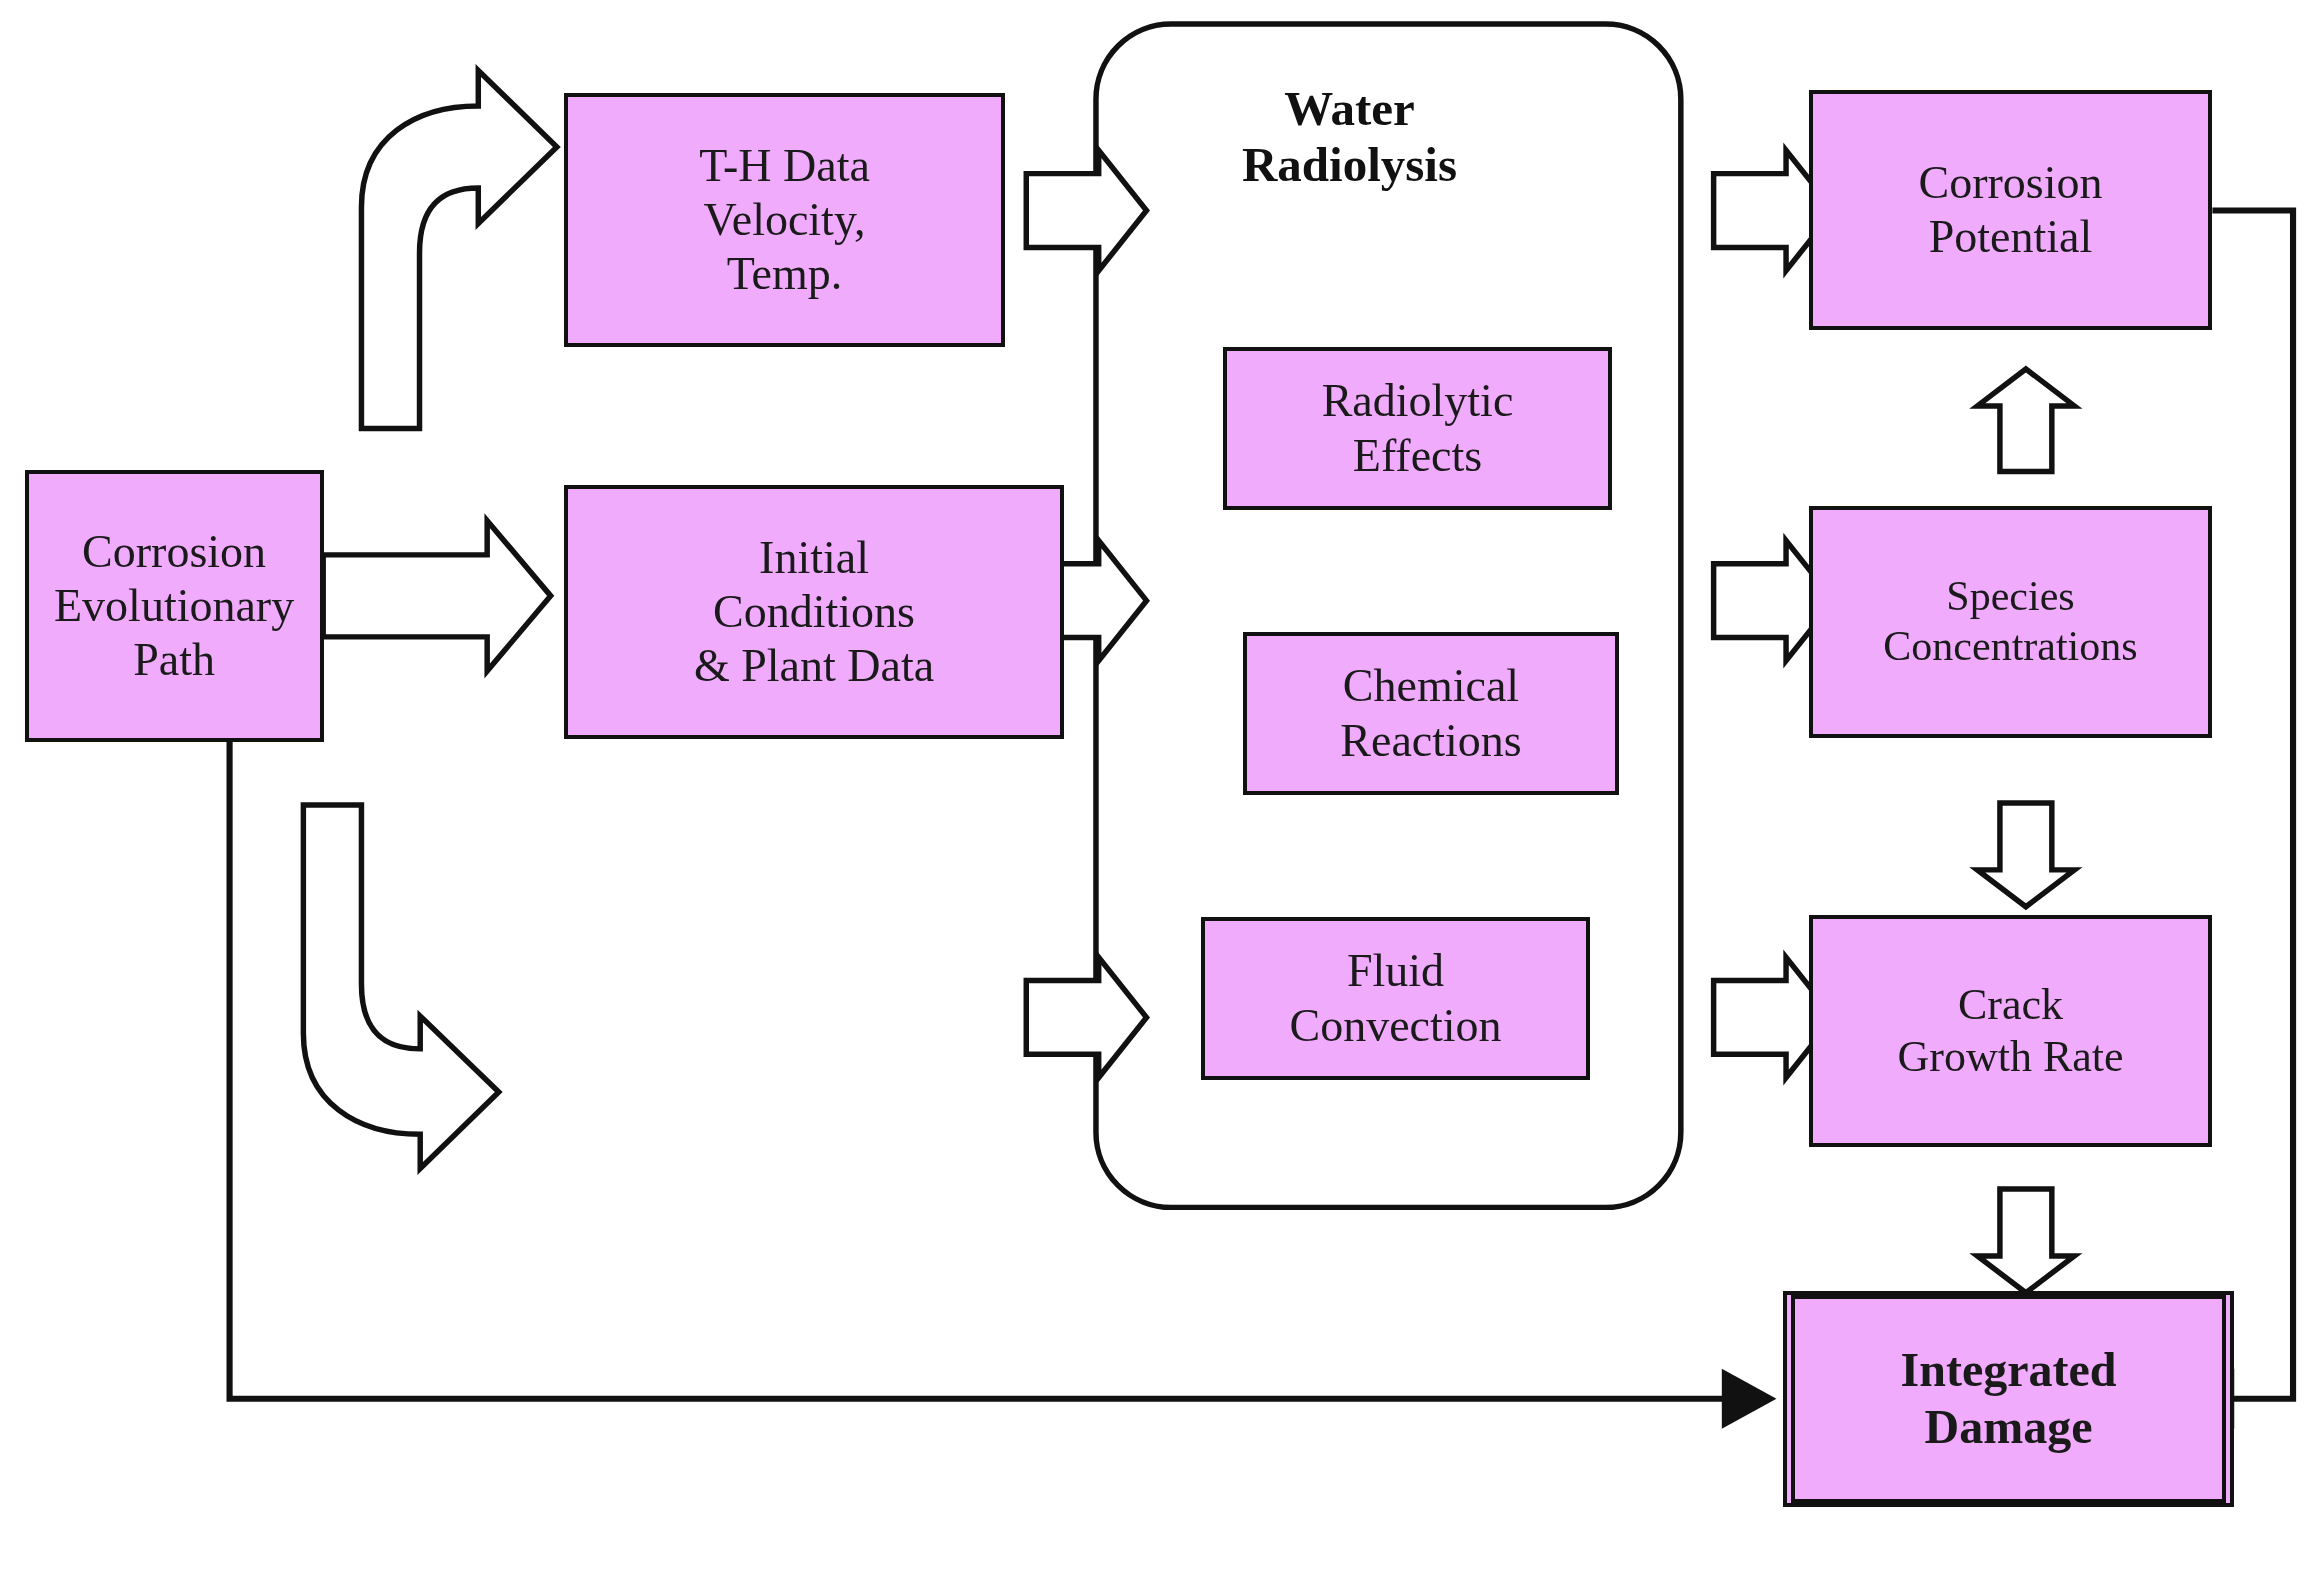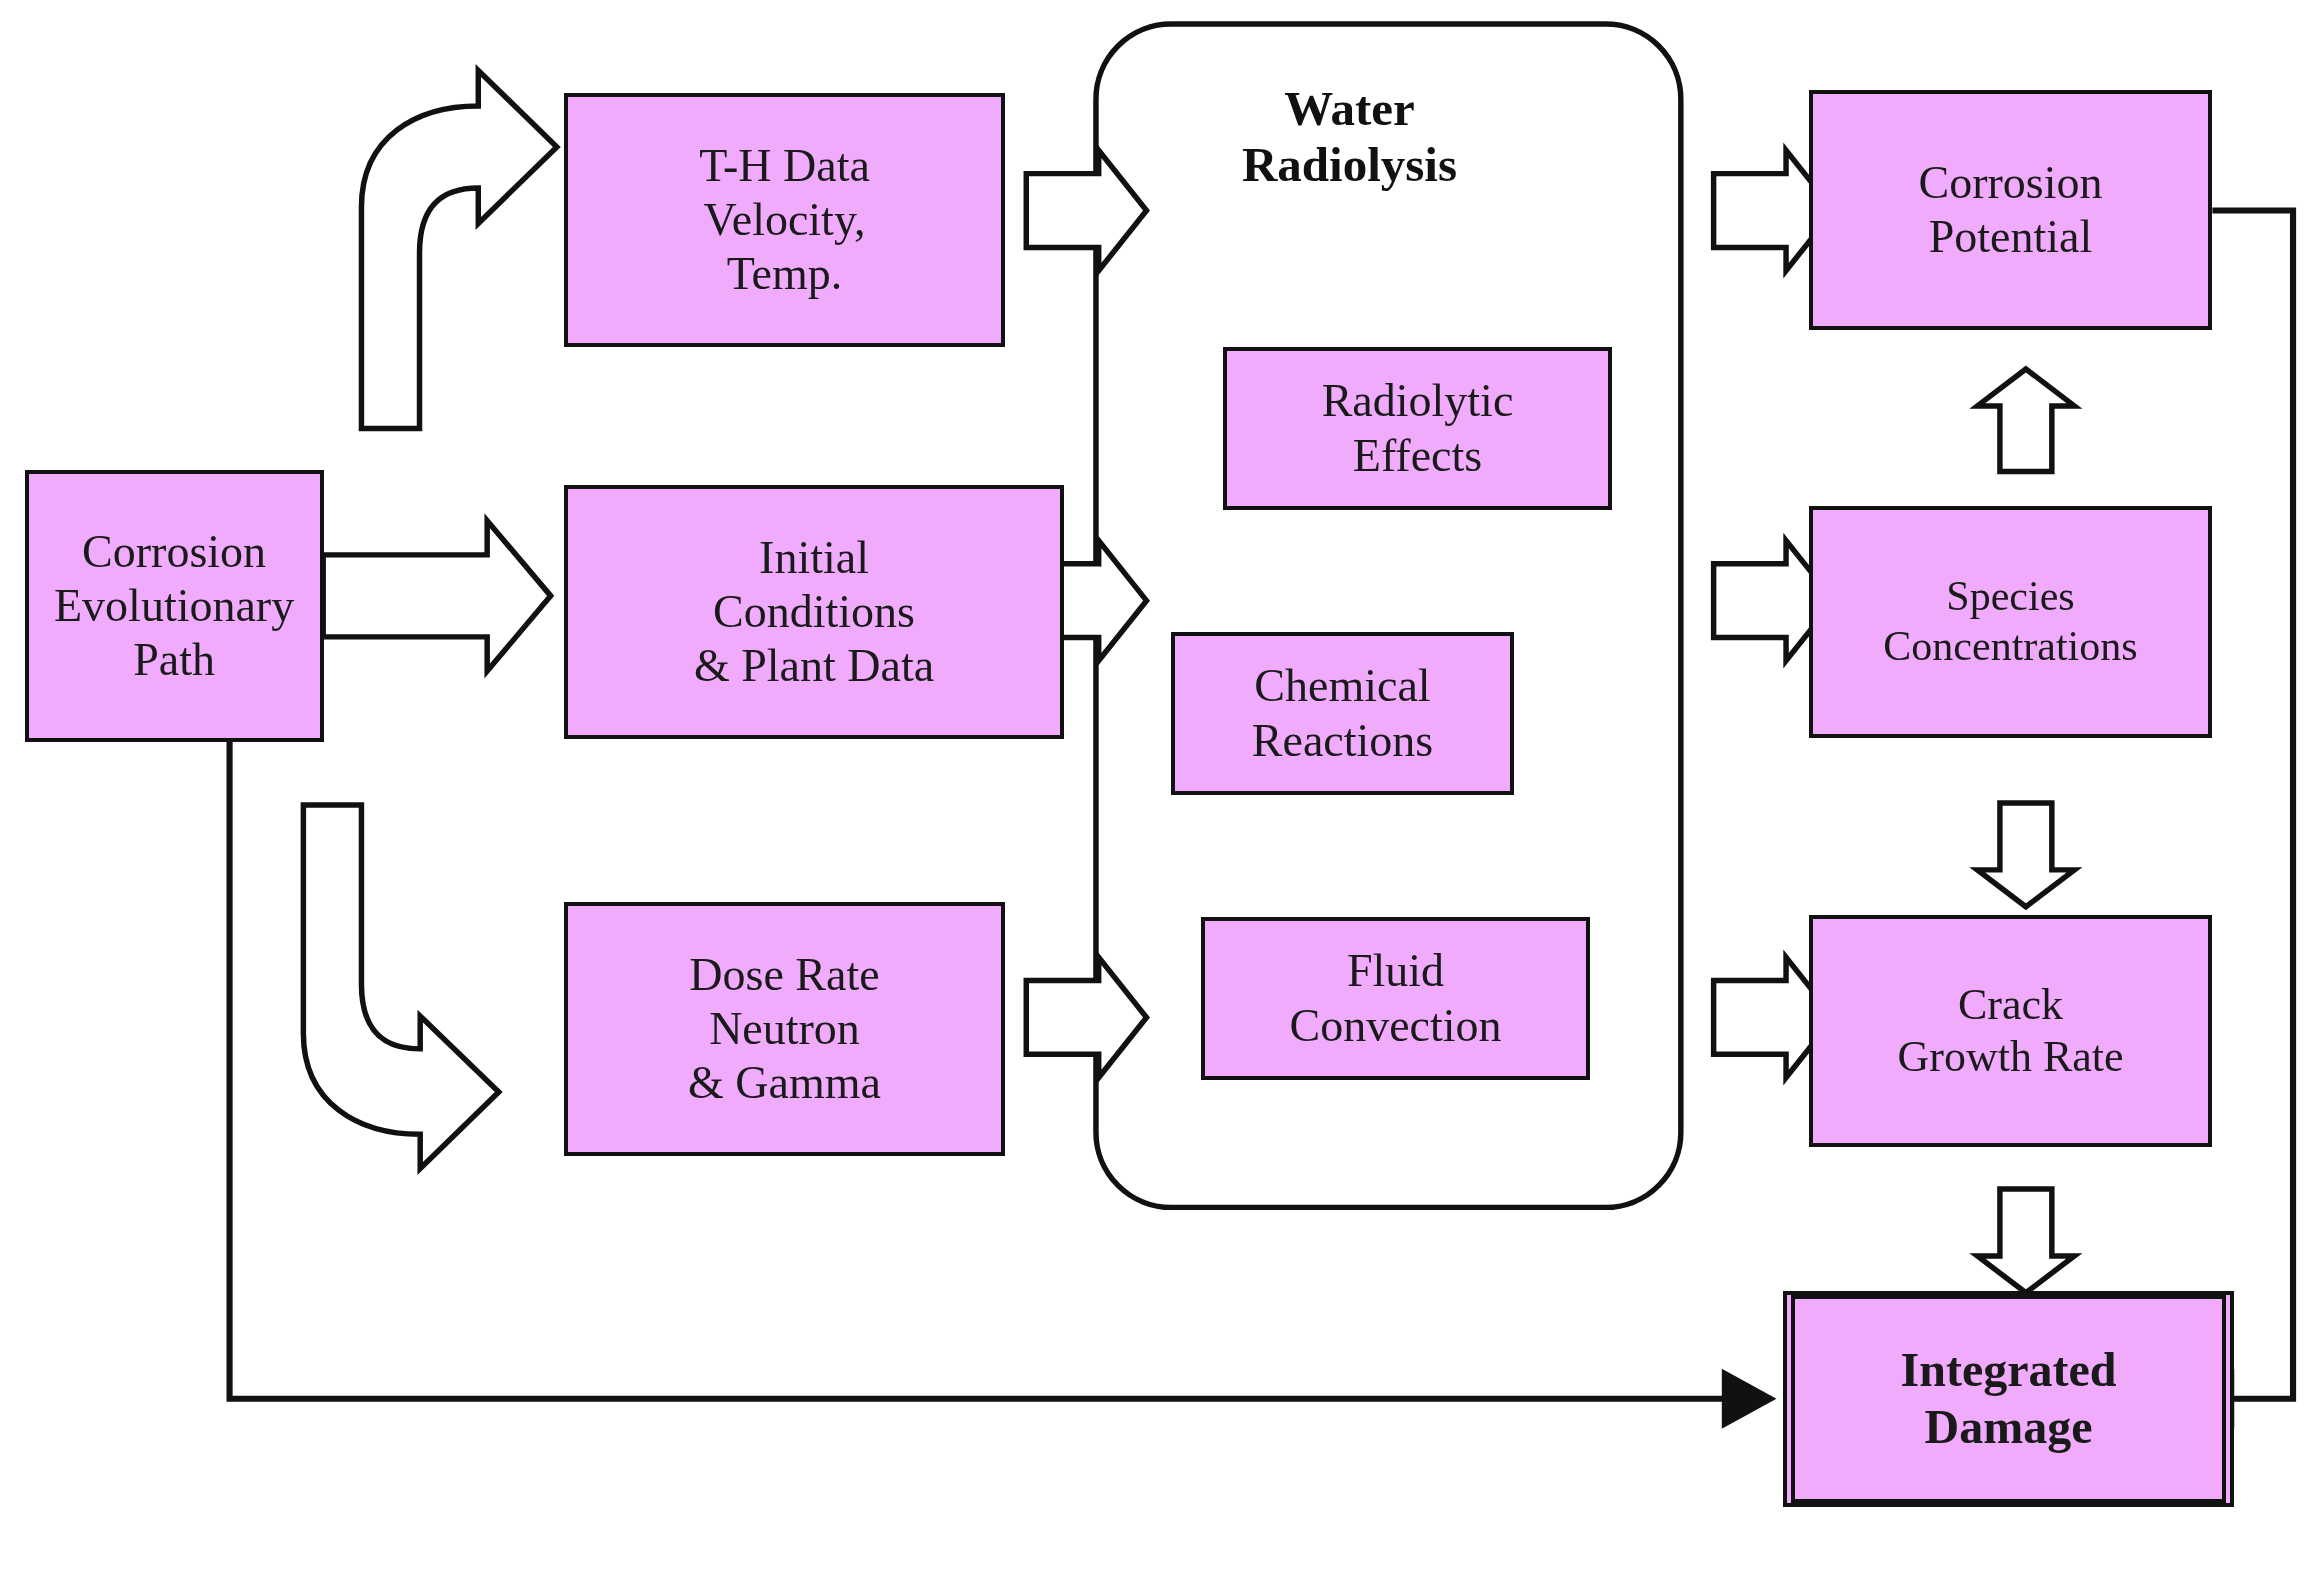--- a/index.html
+++ b/index.html
@@ -209,31 +209,28 @@
   </div>
 
   <div class="node-box" style="left:564px; top:93px; width:441px; height:254px;">
     <span class="nb-text">T-H Data<br>Velocity,<br>Temp.</span>
   </div>
 
   <div class="node-box" style="left:564px; top:485px; width:500px; height:254px;">
     <span class="nb-text">Initial<br>Conditions<br>&amp; Plant Data</span>
   </div>
 
-  <div class="node-box" style="left:564px; top:902px; width:441px; height:254px;">
-    <span class="nb-text">Dose Rate<br>Neutron<br>&amp; Gamma</span>
-  </div>
 
   <div class="group-label" style="left:1057px; top:81px; width:585px;text-align:center;">Water<br>Radiolysis</div>
 
   <div class="node-box inner" style="left:1201px; top:347px; width:389px; height:163px;margin-left:22px;">
     <span class="nb-text">Radiolytic<br>Effects</span>
   </div>
 
-  <div class="node-box inner" style="left:1171px; top:632px; width:343px; height:163px;">
+  <div class="node-box inner" style="left:1243px; top:632px; width:376px; height:163px;">
     <span class="nb-text">Chemical<br>Reactions</span>
   </div>
 
   <div class="node-box inner" style="left:1201px; top:917px; width:389px; height:163px;">
     <span class="nb-text">Fluid<br>Convection</span>
   </div>
 
   <div class="node-box" style="left:1809px; top:90px; width:403px; height:240px;">
     <span class="nb-text">Corrosion<br>Potential</span>
   </div>

